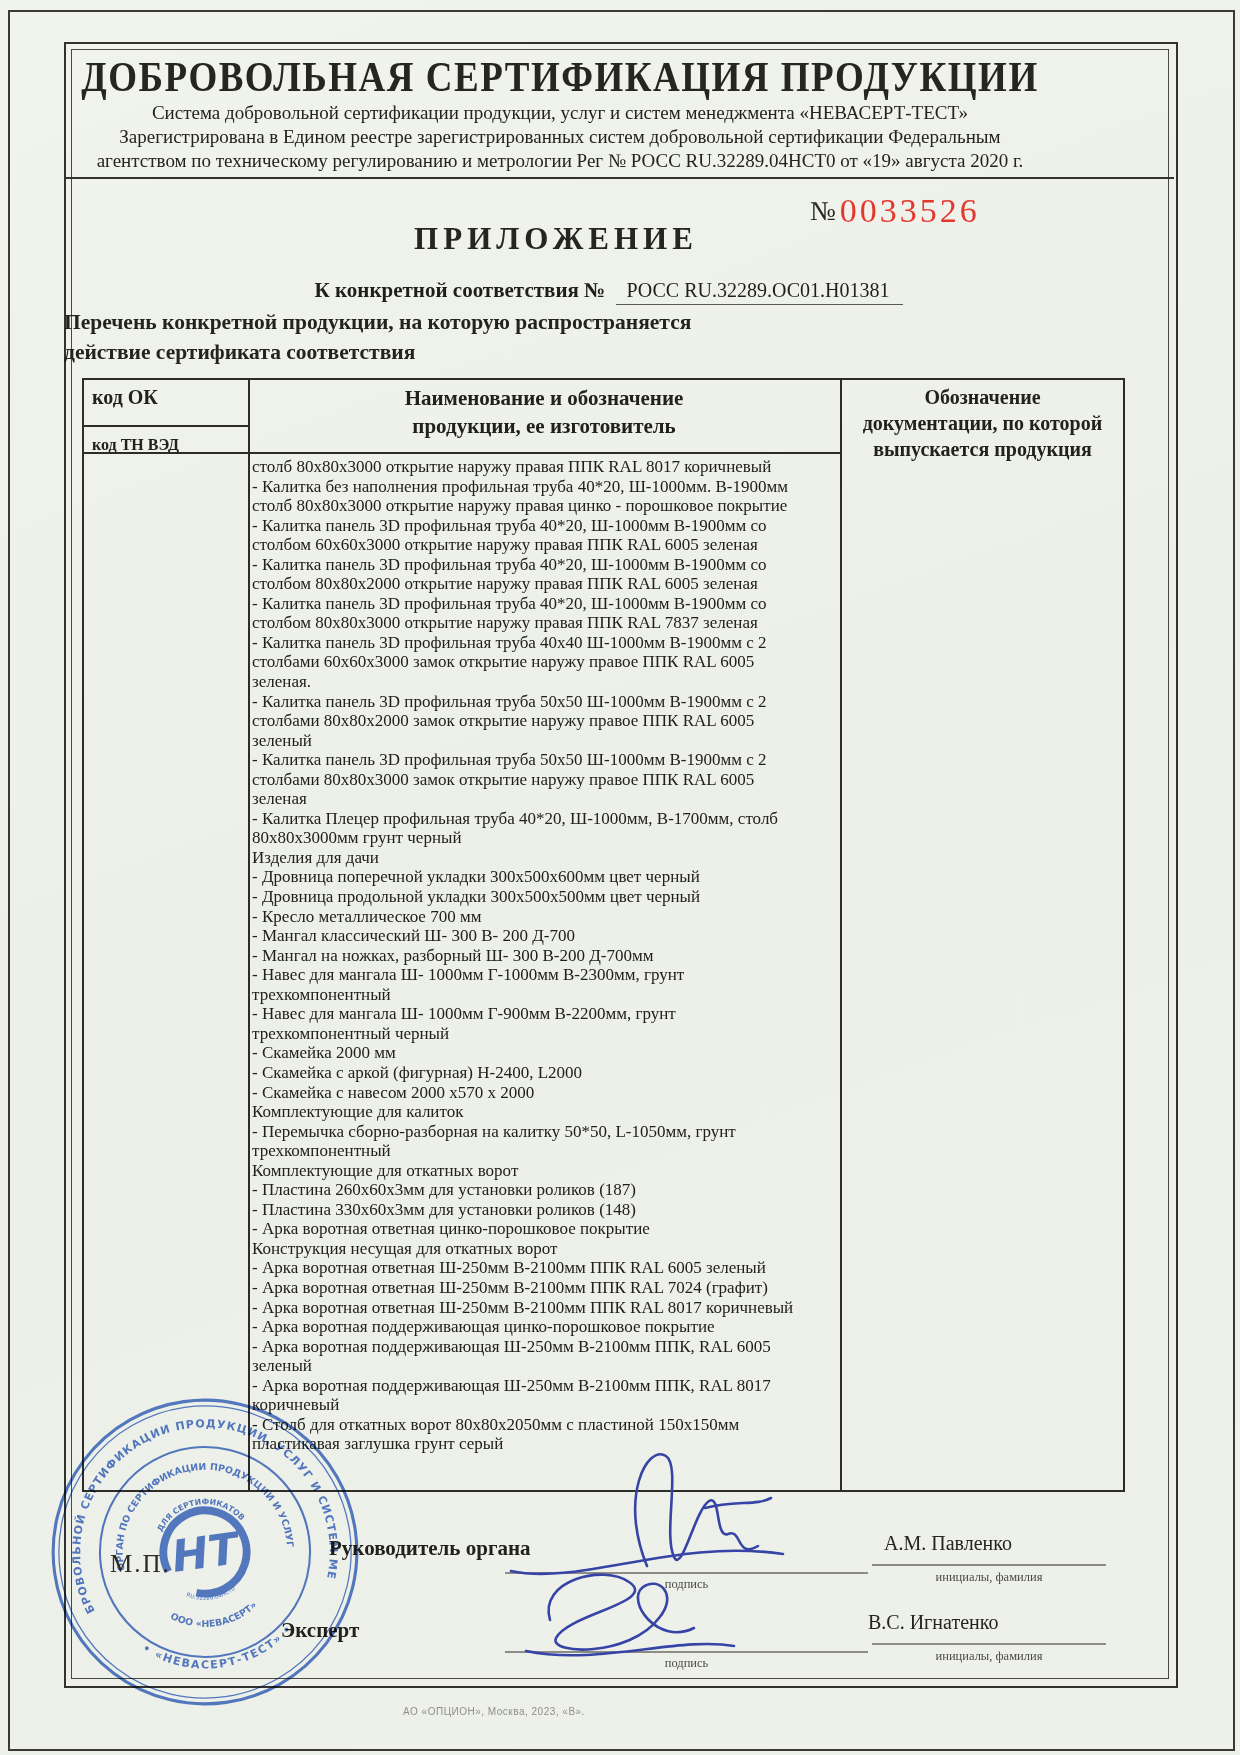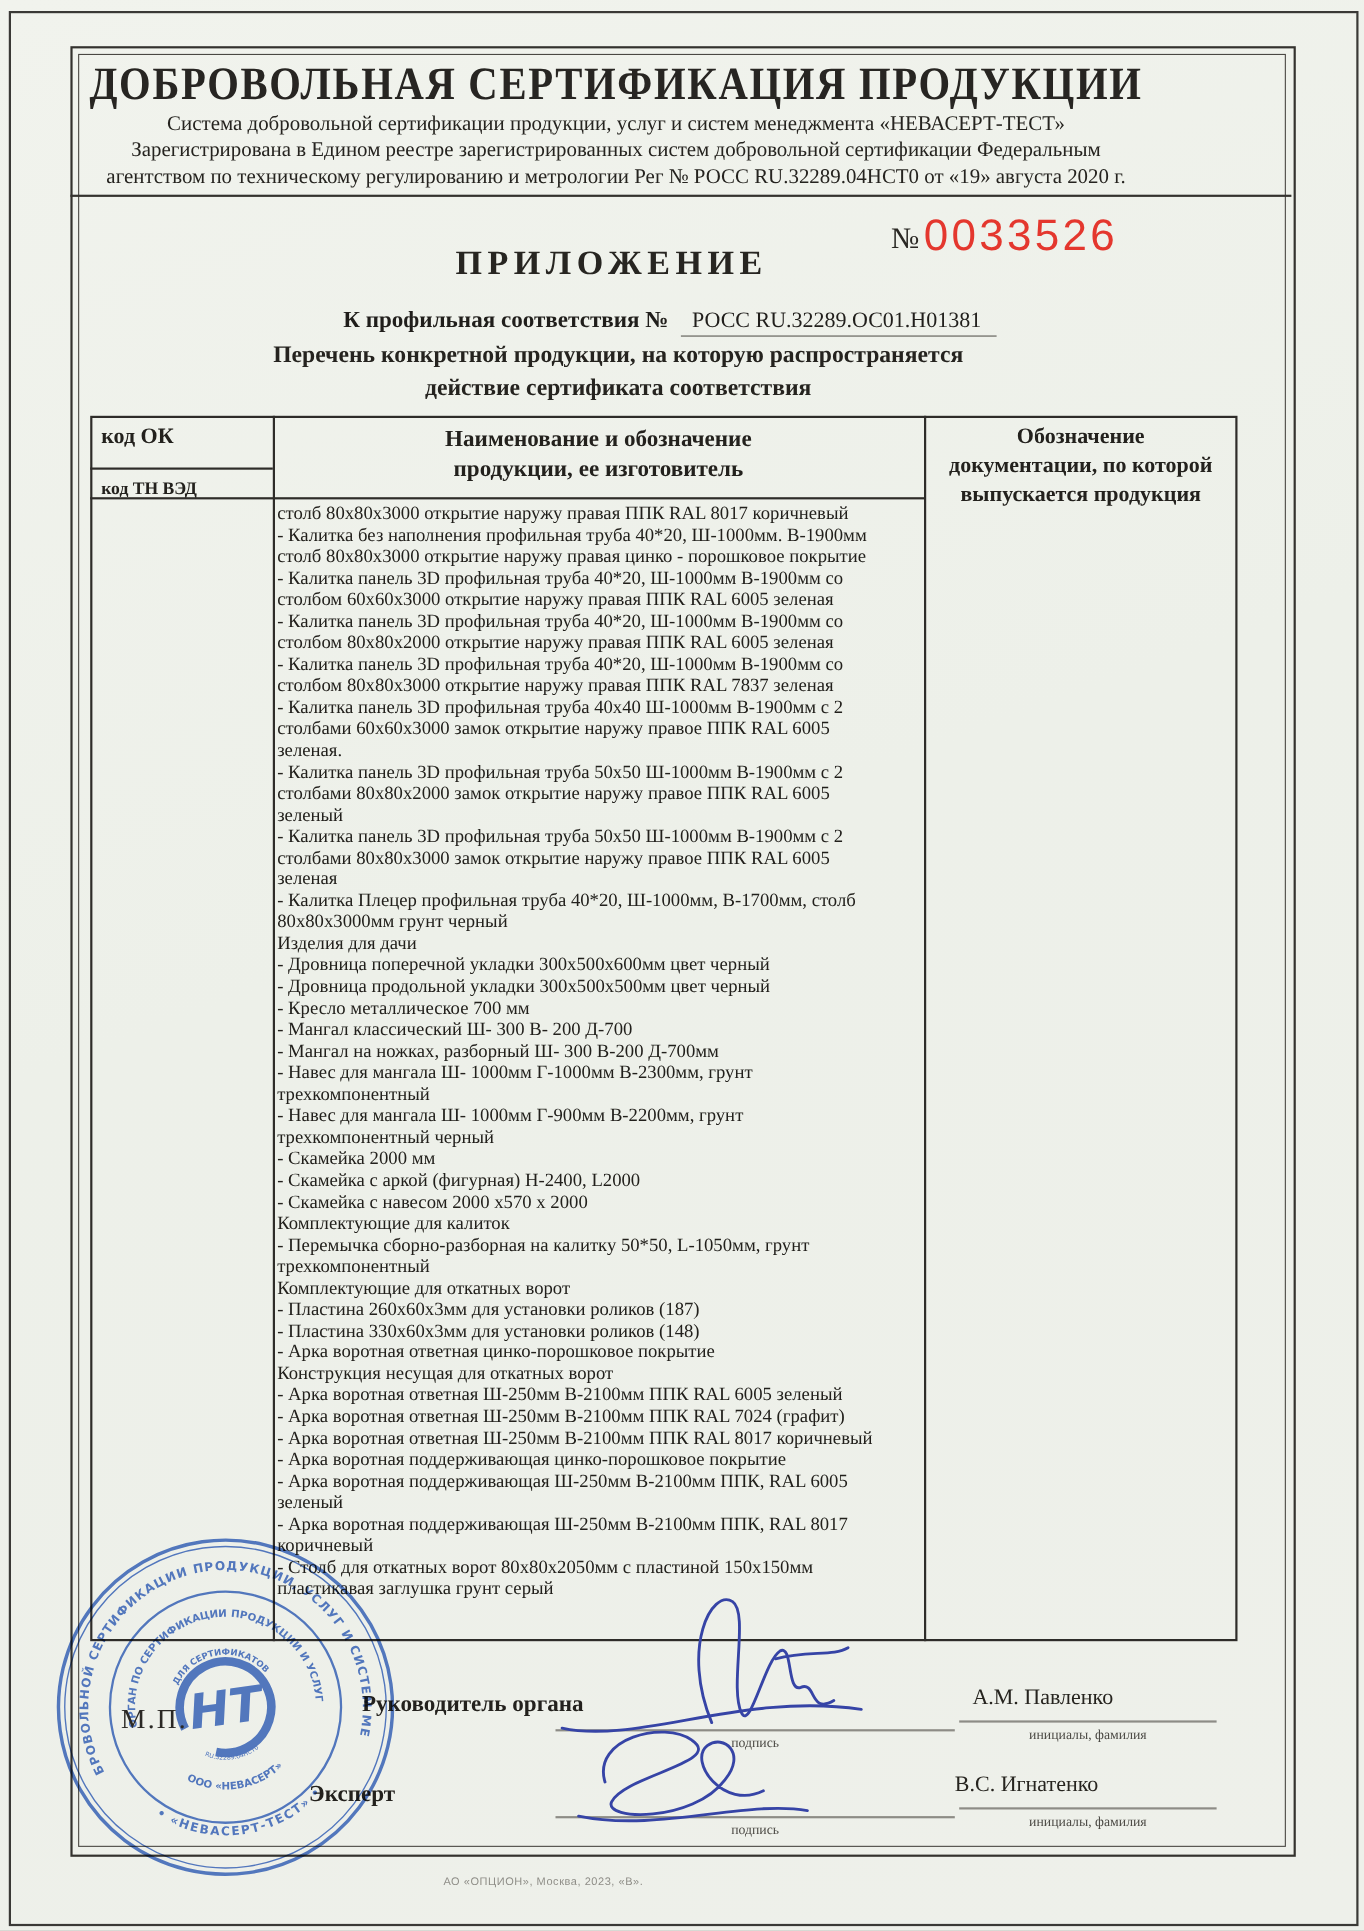--- a/index.html
+++ b/index.html
@@ -20,29 +20,29 @@
     font-size:37px;font-weight:bold;letter-spacing:1.5px;white-space:nowrap;
     transform:scaleY(1.14);transform-origin:center top;color:#272522;
   }
   .subtitles{margin-top:6px;}
   .subtitles div{font-size:19px;line-height:24px;white-space:nowrap;color:#25231f;}
   .header-divider{left:64px;top:177px;width:1110px;height:2px;background:#34322e;}
   
   .doc-number{left:810px;top:192px;white-space:nowrap;}
   .doc-number .num-label{font-size:27px;color:#2a2824;}
   .doc-number .num-value{
-    font-family:Liberation Sans, sans-serif;font-size:40px;letter-spacing:3px;
+    font-family:Liberation Serif, serif;font-size:34px;letter-spacing:3px;
     color:#e4372e;vertical-align:-2px;
   }
   .appendix-title{left:64px;top:221px;width:984px;text-align:center;
     font-size:31px;font-weight:bold;letter-spacing:5px;color:#272521;}
   .cert-line{left:64px;top:278px;width:1090px;text-align:center;font-size:21px;white-space:nowrap;}
   .cert-line .lbl{font-weight:bold;}
   .cert-line .val{font-size:20px;border-bottom:1.5px solid #5a5852;padding:0 14px 3px 10px;margin-left:6px;}
-  .scope{left:64px;top:307px;width:996px;text-align:center;font-size:21.5px;font-weight:bold;line-height:30px;color:#25231f;}
+  .scope{left:64px;top:307px;width:996px;text-align:left;font-size:21.5px;font-weight:bold;line-height:30px;color:#25231f;}
   
   .tbl-outer{left:82px;top:378px;width:1043px;height:1114px;border:2px solid #2e2c29;box-sizing:border-box;}
   .vline{width:2px;background:#2e2c29;}
   .v1{left:248px;top:378px;height:1114px;}
   .v2{left:840px;top:378px;height:1114px;}
   .hline{height:2px;background:#2e2c29;}
   .h1{left:82px;top:425px;width:166px;}
   .h2{left:82px;top:452px;width:758px;}
   .th{font-weight:bold;color:#23211d;text-align:right;}
   .th-ok{left:92px;top:386px;font-size:20px;}
@@ -96,21 +96,21 @@
   <div class="abs header-divider"></div>
 
   <div class="abs doc-number">
     <span class="num-label">№</span>
     <span class="num-value">0033526</span>
   </div>
 
   <div class="abs appendix-title">ПРИЛОЖЕНИЕ</div>
 
   <div class="abs cert-line">
-    <span class="lbl">К профильная соответствия №</span>
+    <span class="lbl">К конкретной соответствия №</span>
     <span class="val">РОСС RU.32289.ОС01.Н01381</span>
   </div>
 
   <div class="abs scope">
       <div>Перечень конкретной продукции, на которую распространяется</div>
       <div>действие сертификата соответствия</div>
     </div>
 
   <div class="abs tbl-outer"></div>
   <div class="abs vline v1"></div>

